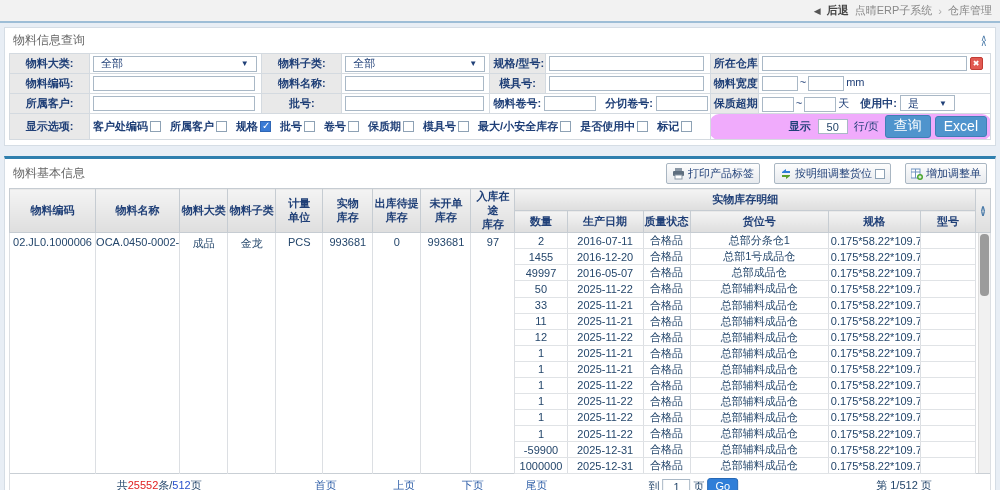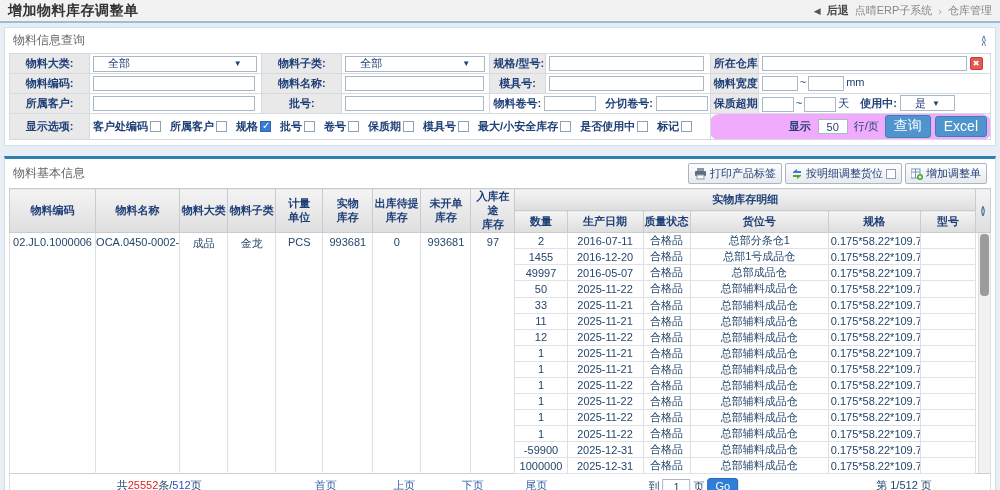--- a/index.html
+++ b/index.html
@@ -24,37 +24,37 @@
   .collapse-ico { margin-left:auto; color:#4a7aa8; line-height:4px; font-size:9px; text-align:center; cursor:pointer; }
   .collapse-ico div { height:5px; }
 
   
   table.form { table-layout:fixed; width:calc(100% - 8px); margin:2px 4px 5px 4px; border-collapse:collapse; border:1px solid #c9cfd6; }
   table.form td { border:1px solid #d4dae0; height:20px; padding:1px 3px; vertical-align:middle; overflow:hidden; white-space:nowrap; }
   td.lbl { background:#e9e9e9; text-align:center; font-weight:bold; color:#1f3f77; }
   td.fld { background:#fff; }
   .inp { border:1px solid #a9b8c6; background:#fff; height:15px; font-size:11px; color:#24466b; font-family:inherit; padding:0 2px; vertical-align:middle; }
   .inp.full { width:98%; }
-  .sel { border:1px solid #a9b8c6; background:#fff; height:16px; display:inline-flex; align-items:center; justify-content:space-between; padding:0 14px; color:#1f3f77; cursor:pointer; }
+  .sel { border:1px solid #a9b8c6; background:#fff; height:16px; display:inline-flex; align-items:center; justify-content:space-between; padding:0 7px; color:#1f3f77; cursor:pointer; }
   .sel .chev { color:#1f3f77; font-size:8px; font-weight:bold; }
   .tilde,.unit { color:#1f3f77; margin:0 2px; }
   .mini-lbl { font-weight:bold; color:#1f3f77; margin:0 3px 0 6px; }
   .clear-ico { display:inline-block; width:13px; height:13px; background:#e25a52; border:1px solid #c23c34; border-radius:2px; color:#fff; font-size:8px; line-height:12px; text-align:center; vertical-align:middle; margin-left:3px; cursor:pointer; }
   .opts { display:flex; align-items:center; gap:9px; flex-wrap:nowrap; }
   .opt { display:inline-flex; align-items:center; gap:2px; font-weight:bold; color:#1f3f77; cursor:pointer; }
   .cb { width:11px; height:11px; border:1px solid #8ea2b5; background:#fff; display:inline-block; position:relative; }
   .cb.checked { background:#3a7bd5; border-color:#2f66b5; }
   .cb.checked::after { content:"✓"; position:absolute; left:1px; top:-2px; color:#fff; font-size:10px; font-weight:bold; }
   td.display-cell { background:#f0abfc; text-align:right;border-radius:9px; }
   .display-cell .wrap { display:flex; align-items:center; justify-content:flex-end; gap:4px; }
   .btn-blue { background:#4f94cd; color:#fff; border:1px solid #3f7fb5; border-radius:3px; padding:1px 8px 2px 8px; font-size:14px; cursor:pointer; font-family:inherit; }
 
   
   .panel.main { margin-top:10px; border-top:3px solid #2e7fae; }
-  .toolbar { margin-left:auto; display:flex; gap:3px; }
+  .toolbar { margin-left:auto; display:flex; gap:14px; }
   .tbtn { display:inline-flex; align-items:center; gap:3px; border:1px solid #a9b6c2; background:linear-gradient(#fdfdfd,#e7eaee); padding:2px 5px; color:#1f3f77; cursor:pointer; border-radius:2px; }
   .tbtn .cb { width:10px; height:10px; }
 
   
   table.grid { table-layout:fixed; width:calc(100% - 8px); margin:2px 4px 0 4px; border-collapse:collapse; }
   table.grid th { background:linear-gradient(#f4f4f4,#dedede); border:1px solid #c6ccd2; color:#1f3f77; font-weight:bold; font-size:11px; padding:1px; white-space:pre-line; line-height:1.25; }
   table.grid td { border-left:1px solid #dcdfe3; border-right:1px solid #dcdfe3; font-size:11px; color:#24466b; text-align:center; overflow:hidden; white-space:nowrap; }
   table.grid td.dcell { border-bottom:1px solid #e0e3e6; height:16px; padding:0 2px; }
   table.grid td.mcell { vertical-align:top; padding-top:3px; background:#fff; }
   .chev-stack { color:#4a7aa8; font-size:8px; line-height:5px; cursor:pointer; }
@@ -74,21 +74,20 @@
   .p-goto { left:68.5%; display:flex; align-items:center; gap:3px; }
   .p-goto input { width:28px; height:15px; border:1px solid #a9b8c6; text-align:center; font-size:11px; color:#24466b; }
   .p-go { background:#2f7ed8; color:#fff; border:1px solid #2668b5; border-radius:3px; padding:1px 7px 2px 7px; font-size:11px; cursor:pointer; font-family:inherit; }
   .p-info { left:90%; color:#24466b; }
   svg { display:block; }
 </style>
 </head>
 <body>
 
 <div class="topbar">
-  <span class="title">增加物料库存调整单</span>
   <span class="right">
     <span class="back-arrow">◀</span>
     <span class="back">后退</span>
     <span class="crumb">点晴ERP子系统</span>
     <span class="crumb-sep">›</span>
     <span class="crumb">仓库管理</span>
   </span>
 </div>
 
 <div class="panel">

